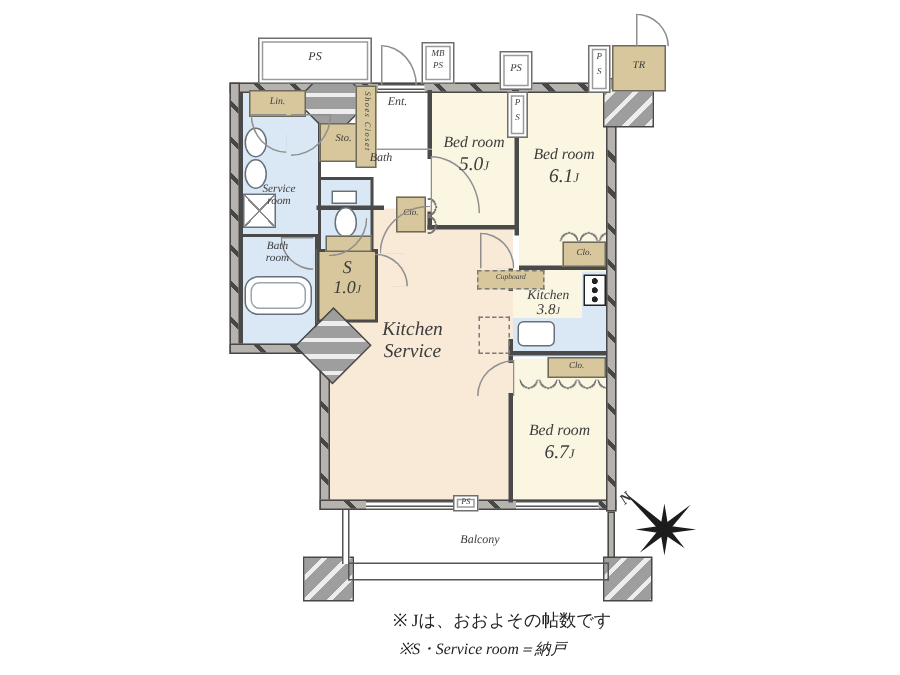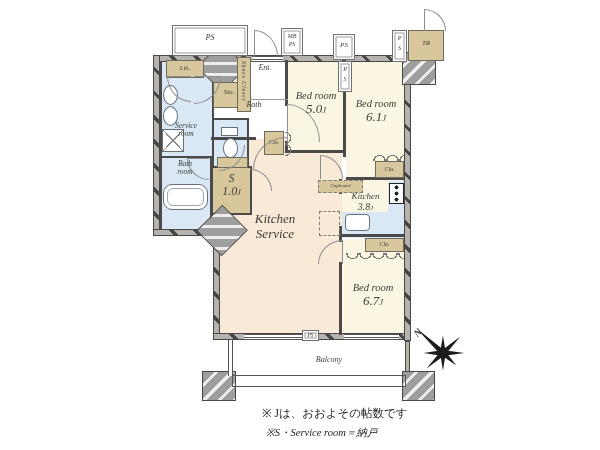--- a/index.html
+++ b/index.html
@@ -204,21 +204,21 @@
   <div class="lbl" style="left:164px;top:122px;width:44px;font-size:7.5px;">
     <div>Service</div>
     <div>room</div>
   </div>
   <div class="lbl" style="left:164px;top:160px;width:42px;font-size:7.5px;">
     <div>Bath</div>
     <div>room</div>
   </div>
   <span class="lbl" style="left:238px;top:101px;width:32px;font-size:8px;">Bath</span>
   <span class="lbl" style="left:250px;top:64px;width:30px;font-size:8px;">Ent.</span>
-  <span class="lbl" style="left:298px;top:356px;width:44px;font-size:8px;text-align:right;">Balcony</span>
+  <span class="lbl" style="left:298px;top:356px;width:44px;font-size:8px;">Balcony</span>
 
   <svg class="abs" style="left:412px;top:324px;" width="58" height="58" viewBox="0 0 60 60">
     <g fill="#1c1c1c">
       <polygon points="4,4 34.1,27.9 29.9,32.1"></polygon>
       <polygon points="46,43 34.1,27.9 29.9,32.1"></polygon>
       <polygon points="50,13 34.1,32.1 29.9,27.9"></polygon>
       <polygon points="15,46 34.1,32.1 29.9,27.9"></polygon>
       <polygon points="32,12 35,30 29,30"></polygon>
       <polygon points="32,48 35,30 29,30"></polygon>
       <polygon points="54,30 32,33 32,27"></polygon>

